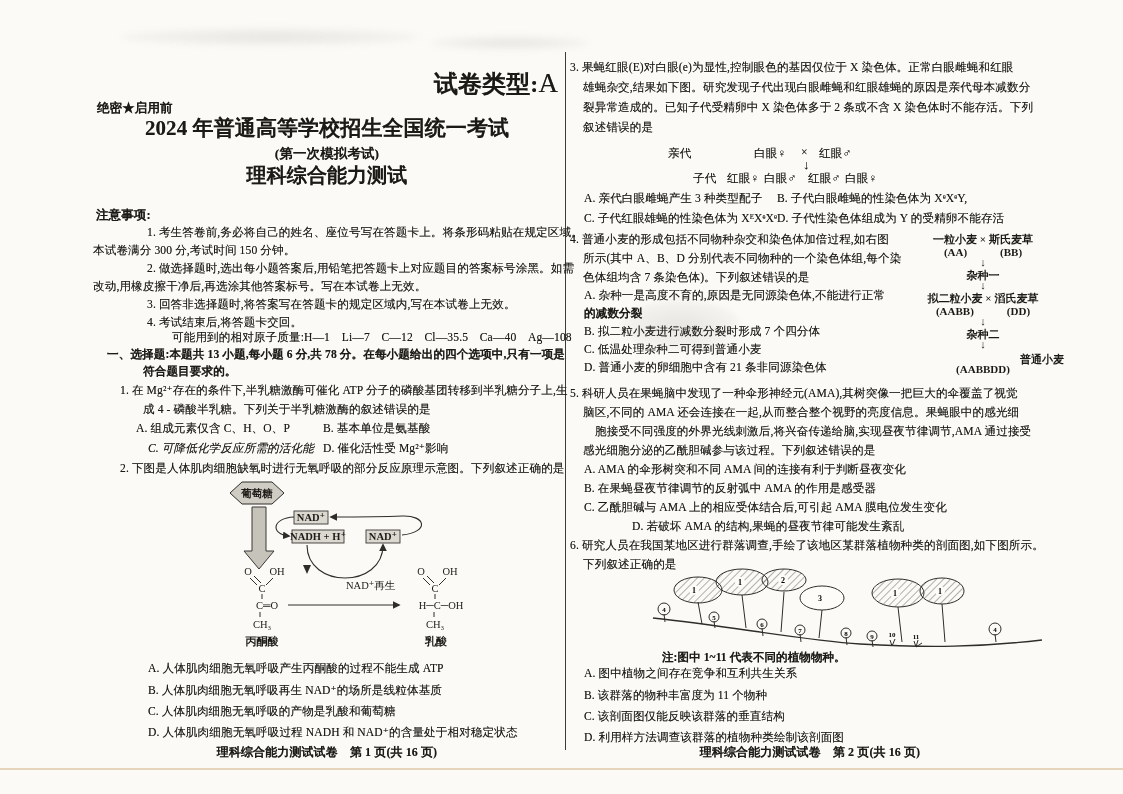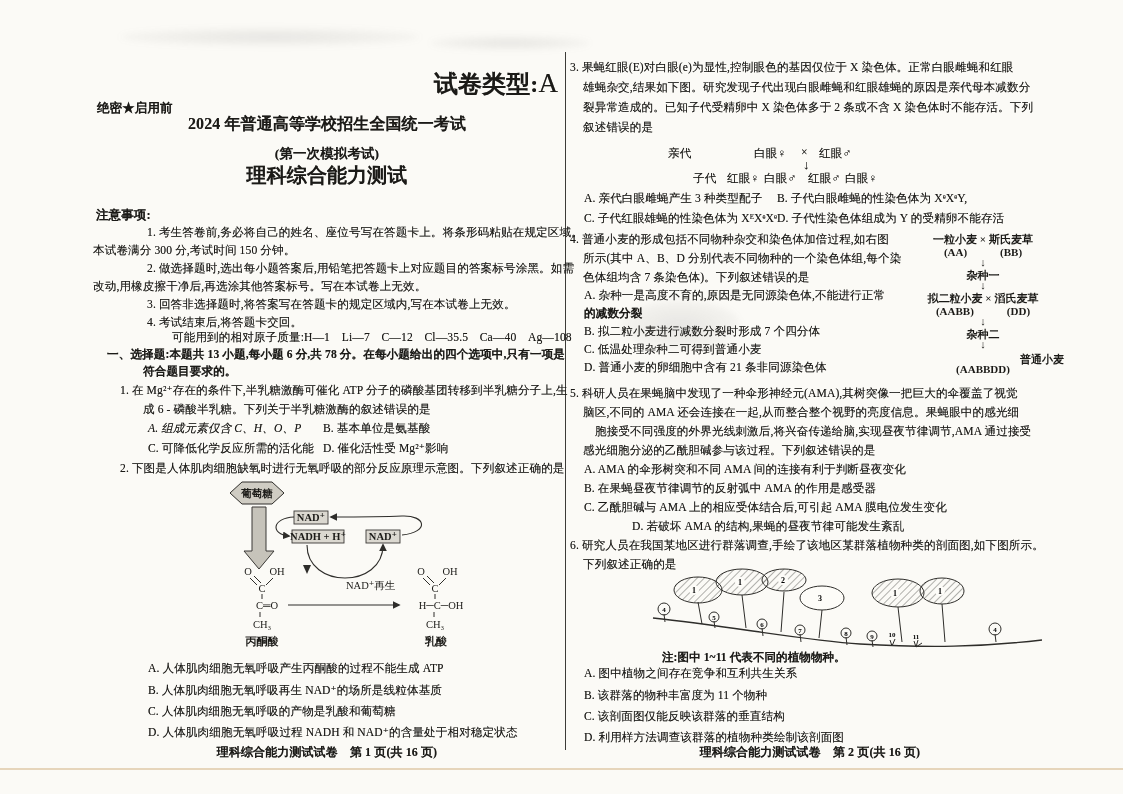--- a/index.html
+++ b/index.html
@@ -32,41 +32,41 @@
 <div class="smudge" style="left:430px;top:36px;width:160px;height:14px;"></div>
 <div class="smudge" style="left:620px;top:300px;width:120px;height:50px;"></div>
 
 <div class="divider" style="left:565px;top:52px;width:1.4px;height:698px;"></div>
 <div class="sepia"></div>
 
 <div class="ln" style="left:340px;top:68px;width:218px;text-align:right;">
   <span class="b" style="font-size:24px;">试卷类型:</span><span style="font-size:27px;">A</span>
 </div>
 <div class="ln b" style="left:97px;top:100px;font-size:12.5px;">绝密★启用前</div>
-<div class="ln b ctr" style="left:97px;top:114px;font-size:16px;">2024 年普通高等学校招生全国统一考试</div>
+<div class="ln b ctr" style="left:97px;top:114px;font-size:21px;">2024 年普通高等学校招生全国统一考试</div>
 <div class="ln b ctr" style="left:97px;top:145px;font-size:13.5px;">(第一次模拟考试)</div>
 <div class="ln b ctr" style="left:97px;top:162px;font-size:20px;">理科综合能力测试</div>
 
 <div class="ln b" style="left:96px;top:207px;font-size:12.5px;">注意事项:</div>
 <div class="ln" style="left:147px;top:225px;">1. 考生答卷前,务必将自己的姓名、座位号写在答题卡上。将条形码粘贴在规定区域。</div>
 <div class="ln" style="left:93px;top:243px;">本试卷满分 300 分,考试时间 150 分钟。</div>
 <div class="ln" style="left:147px;top:261px;">2. 做选择题时,选出每小题答案后,用铅笔把答题卡上对应题目的答案标号涂黑。如需</div>
 <div class="ln" style="left:93px;top:279px;">改动,用橡皮擦干净后,再选涂其他答案标号。写在本试卷上无效。</div>
 <div class="ln" style="left:147px;top:297px;">3. 回答非选择题时,将答案写在答题卡的规定区域内,写在本试卷上无效。</div>
 <div class="ln" style="left:147px;top:315px;">4. 考试结束后,将答题卡交回。</div>
 <div class="ln" style="left:172px;top:330px;">可能用到的相对原子质量:H—1　Li—7　C—12　Cl—35.5　Ca—40　Ag—108</div>
 
 <div class="ln b" style="left:107px;top:347px;">一、选择题:本题共 13 小题,每小题 6 分,共 78 分。在每小题给出的四个选项中,只有一项是</div>
 <div class="ln b" style="left:143px;top:364px;">符合题目要求的。</div>
 
 <div class="ln" style="left:120px;top:383px;">1. 在 Mg²⁺存在的条件下,半乳糖激酶可催化 ATP 分子的磷酸基团转移到半乳糖分子上,生</div>
-<div class="ln" style="left:143px;top:402px;">成 6 - 磷酸半乳糖。下列关于半乳糖激酶的叙述错误的是</div>
-<div class="ln" style="left:148px;top:421px;font-style:italic;">A. 组成元素仅含 C、H、O、P</div>
+<div class="ln" style="left:143px;top:402px;">成 4 - 磷酸半乳糖。下列关于半乳糖激酶的叙述错误的是</div>
+<div class="ln" style="left:136px;top:421px;">A. 组成元素仅含 C、H、O、P</div>
 <div class="ln" style="left:323px;top:421px;">B. 基本单位是氨基酸</div>
-<div class="ln" style="left:148px;top:441px;">C. 可降低化学反应所需的活化能</div>
+<div class="ln" style="left:148px;top:441px;font-style:italic;">C. 可降低化学反应所需的活化能</div>
 <div class="ln" style="left:323px;top:441px;">D. 催化活性受 Mg²⁺影响</div>
 
 <div class="ln" style="left:120px;top:461px;">2. 下图是人体肌肉细胞缺氧时进行无氧呼吸的部分反应原理示意图。下列叙述正确的是</div>
 
 <svg style="left:150px;top:477px;" width="400" height="178" viewBox="0 0 400 178">
   <defs>
     <marker id="ah1" markerWidth="7" markerHeight="7" refX="5.5" refY="3.5" orient="auto">
       <path d="M0,0 L7,3.5 L0,7 Z" fill="#2e2d2a"></path>
     </marker>
   </defs>

